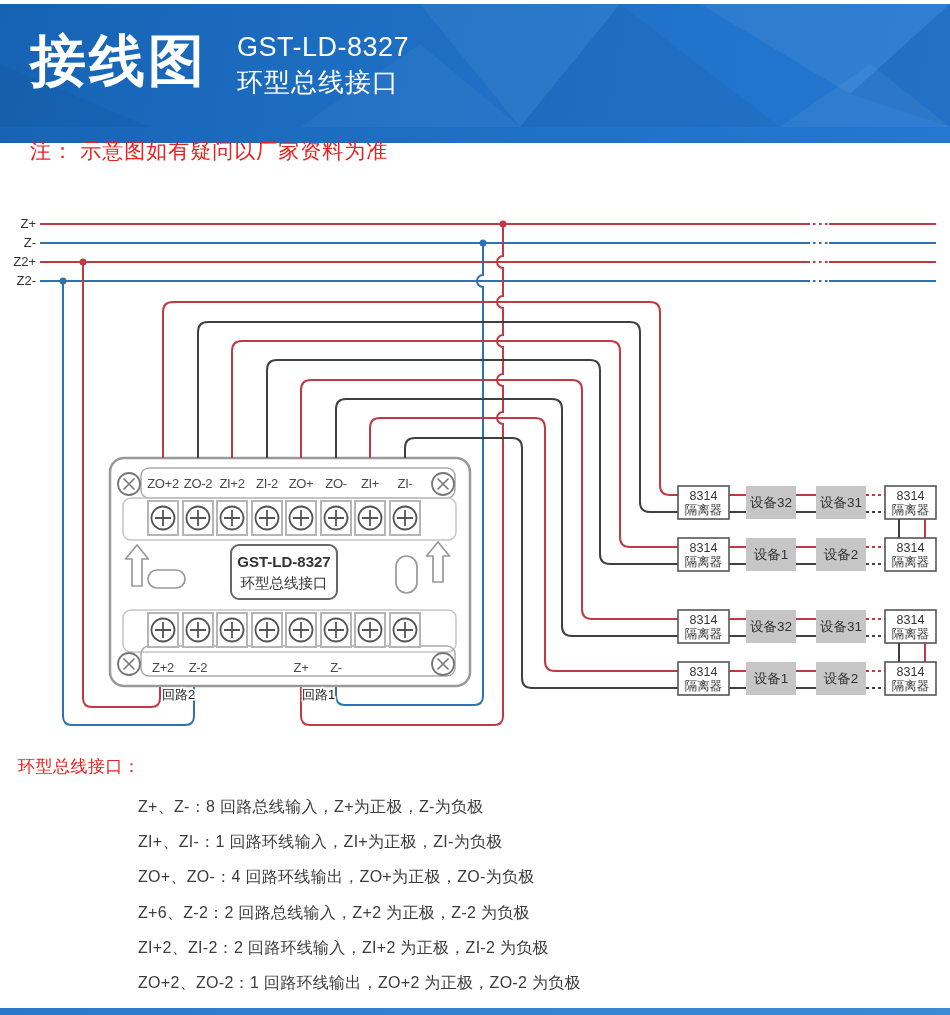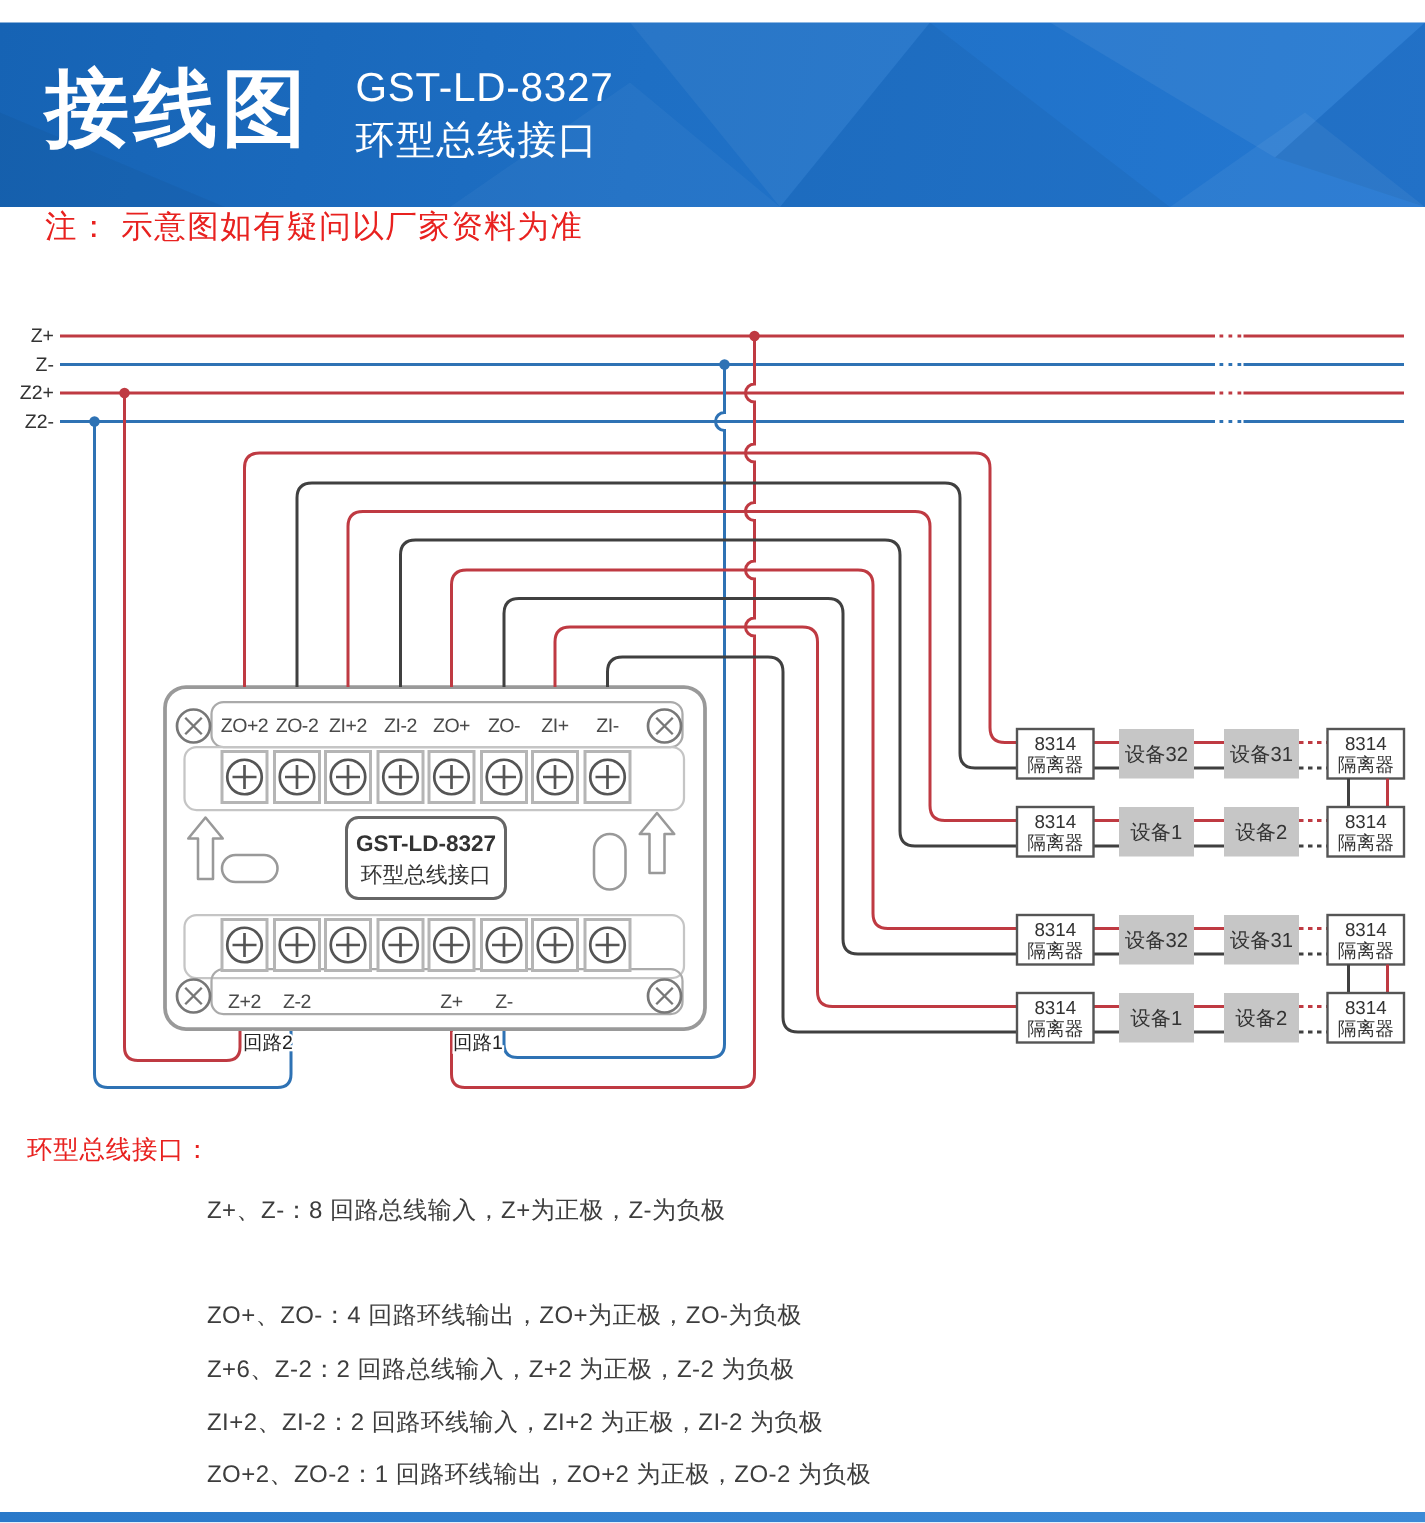--- a/index.html
+++ b/index.html
@@ -3,41 +3,41 @@
 <meta charset="utf-8">
 <style>
   * { margin:0; padding:0; box-sizing:border-box; }
   body { background:#fff; }
   .page {
     position:relative; width:950px; height:1015px; background:#fff; overflow:hidden;
     font-family:"Liberation Sans","DejaVu Sans",sans-serif;
   }
   
   .header {
-    position:absolute; left:0; top:15px; width:950px; height:123px;
+    position:absolute; left:0; top:4px; width:950px; height:139px;
     background:linear-gradient(100deg,#1663b4 0%,#1e6fc4 45%,#2478d2 100%);
     overflow:hidden;
   }
   .header svg { position:absolute; left:0; top:0; }
   .header-title {
     position:absolute; left:30px; top:20px; color:#fff;
     font-size:56px; font-weight:800; letter-spacing:3px;
   }
   .header-model {
     position:absolute; left:237px; top:28px; color:#fff;
     font-size:27px; font-weight:400; letter-spacing:0.5px;
   }
   .header-subtitle {
     position:absolute; left:237px; top:61px; color:#fff;
     font-size:26px; font-weight:400; letter-spacing:1px;
   }
   
   .note-red {
     position:absolute; left:30px; top:137px; color:#e8211f;
-    font-size:21px; letter-spacing:1px;
+    font-size:21px; letter-spacing:1px;font-family:Liberation Serif, serif;
   }
   .note-black {
     position:absolute; left:30px; top:170px; color:#3a3a3a;
     font-size:22px; letter-spacing:0.5px;
   }
   
   .diagram { position:absolute; left:0; top:0; }
   .wr { stroke:#bf3a42; stroke-width:2; fill:none; }
   .wb { stroke:#2e72b4; stroke-width:2; fill:none; }
   .wk { stroke:#404040; stroke-width:2; fill:none; }
@@ -265,19 +265,20 @@
         <text class="devtxt" x="841" y="683" text-anchor="middle">设备2</text>
         <rect x="885" y="662" width="51" height="33" fill="#fff" stroke="#555" stroke-width="1.6"></rect>
         <text class="isotxt" x="910.5" y="676" text-anchor="middle">8314</text>
         <text class="isotxt" x="910.5" y="690" text-anchor="middle">隔离器</text>
       </g>
     </g>
   </svg>
 
   <div class="wiring-title">环型总线接口：</div>
   <div class="wiring-line" style="top:797px">Z+、Z-：8 回路总线输入，Z+为正极，Z-为负极</div>
+  <div class="wiring-line" style="top:832px">ZI+、ZI-：1 回路环线输入，ZI+为正极，ZI-为负极</div>
   <div class="wiring-line" style="top:867px">ZO+、ZO-：4 回路环线输出，ZO+为正极，ZO-为负极</div>
   <div class="wiring-line" style="top:903px">Z+6、Z-2：2 回路总线输入，Z+2 为正极，Z-2 为负极</div>
   <div class="wiring-line" style="top:938px">ZI+2、ZI-2：2 回路环线输入，ZI+2 为正极，ZI-2 为负极</div>
   <div class="wiring-line" style="top:973px">ZO+2、ZO-2：1 回路环线输出，ZO+2 为正极，ZO-2 为负极</div>
 
   <div class="footer-bar"></div>
 </div>
 
 </body></html>

